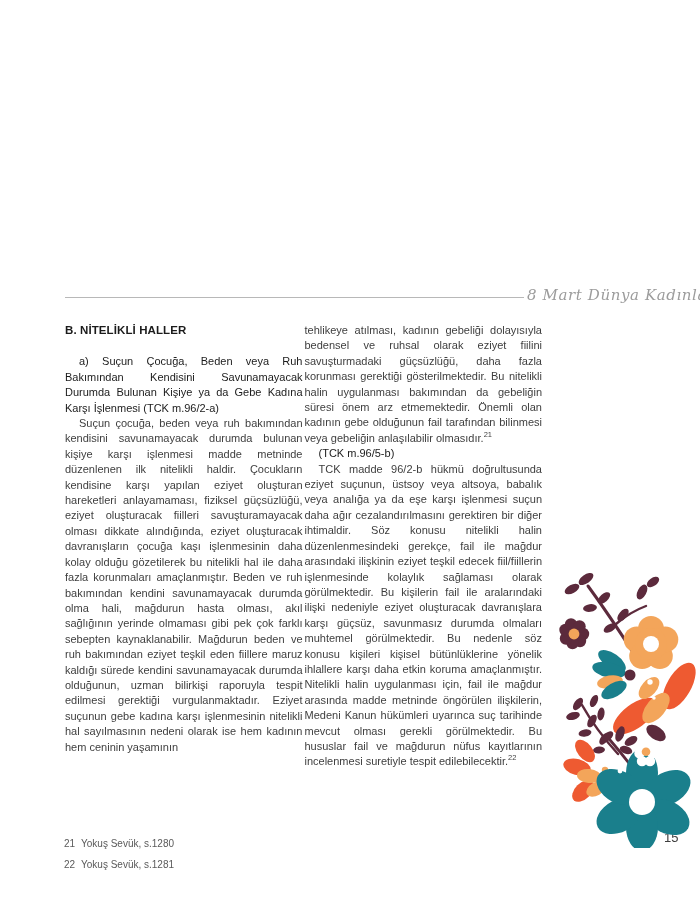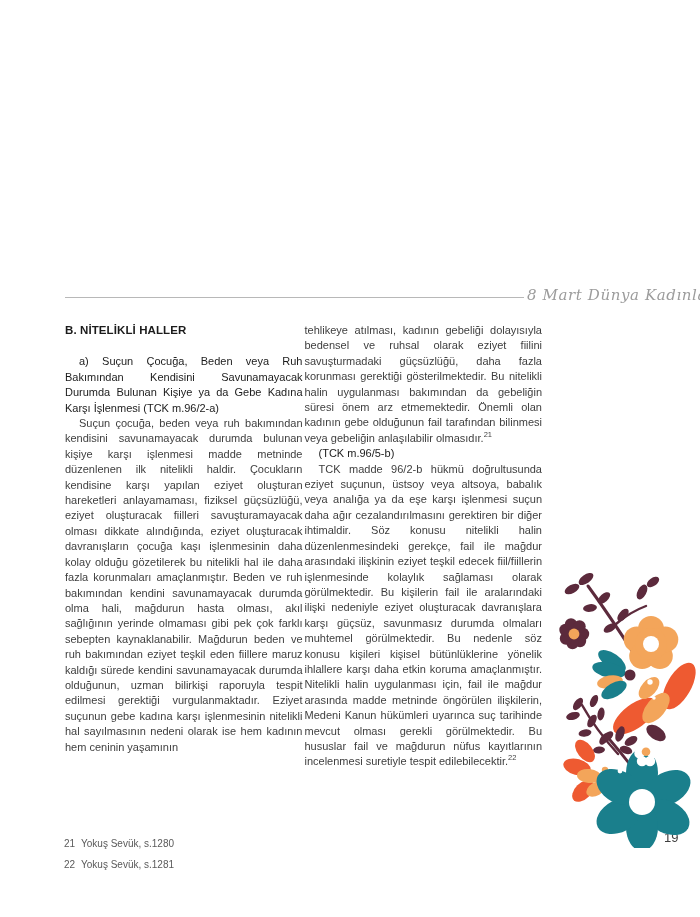--- a/index.html
+++ b/index.html
@@ -60,21 +60,21 @@
       <p class="bold indent">(TCK m.96/5-b)</p>
       <p class="indent"><span>TCK madde 96/2-b hükmü doğrultusunda eziyet suçunun, üstsoy veya altsoya, babalık veya analığa ya da eşe karşı işlenmesi suçun daha ağır cezalandırılmasını gerektiren bir diğer ihtimaldir. Söz konusu nitelikli halin düzenlenmesindeki gerekçe, fail ile mağdur arasındaki ilişkinin eziyet teşkil edecek fiil/fiillerin işlenmesinde kolaylık sağlaması olarak görülmektedir. Bu kişilerin fail ile aralarındaki ilişki nedeniyle eziyet oluşturacak davranışlara karşı güçsüz, savunmasız durumda olmaları muhtemel görülmektedir. Bu nedenle söz konusu kişileri kişisel bütünlüklerine yönelik ihlallere karşı daha etkin koruma amaçlanmıştır. Nitelikli halin uygulanması için, fail ile mağdur arasında madde metninde öngörülen ilişkilerin, Medeni Kanun hükümleri uyarınca suç tarihinde mevcut olması gerekli görülmektedir. Bu hususlar fail ve mağdurun nüfus kayıtlarının incelenmesi suretiyle tespit edilebilecektir.</span><sup class="fn">22</sup></p>
     </div>
   </section>
 
   <div class="footnotes">
     <div><span class="fn-num">21</span><span>Yokuş Sevük, s.1280</span></div>
     <div><span class="fn-num">22</span><span>Yokuş Sevük, s.1281</span></div>
   </div>
 
-  <div class="page-number">19</div>
+  <div class="page-number">15</div>
 
   <svg class="illustration" viewBox="0 0 150 290" xmlns="http://www.w3.org/2000/svg" aria-hidden="true">
 
     <g>
       <path class="stem" stroke-width="3" d="M82,96 Q58,58 36,28"></path>
       <path class="stem" stroke-width="2.4" d="M64,66 Q78,54 94,48"></path>
       <ellipse class="f-plum" cx="20" cy="31" rx="8" ry="4.2" transform="rotate(-28 20 31)"></ellipse>
       <ellipse class="f-plum" cx="34" cy="21" rx="8.5" ry="4.4" transform="rotate(-35 34 21)"></ellipse>
       <ellipse class="f-plum" cx="52" cy="40" rx="7.5" ry="4" transform="rotate(-42 52 40)"></ellipse>
       <ellipse class="f-plum" cx="38" cy="50" rx="7" ry="3.8" transform="rotate(-8 38 50)"></ellipse>

